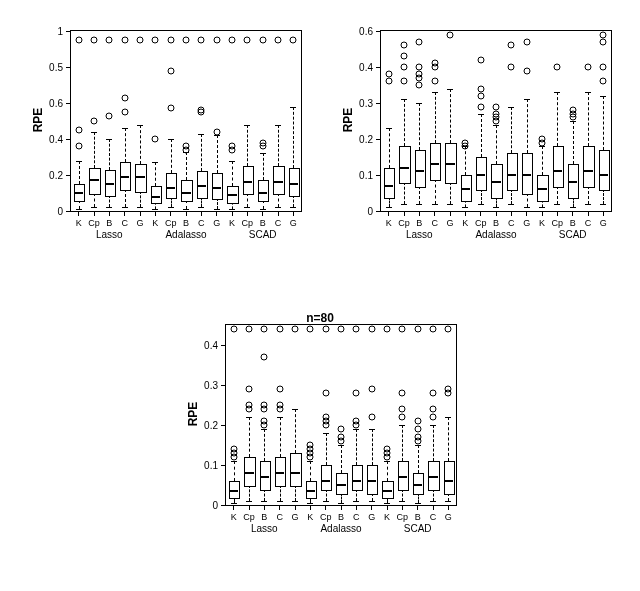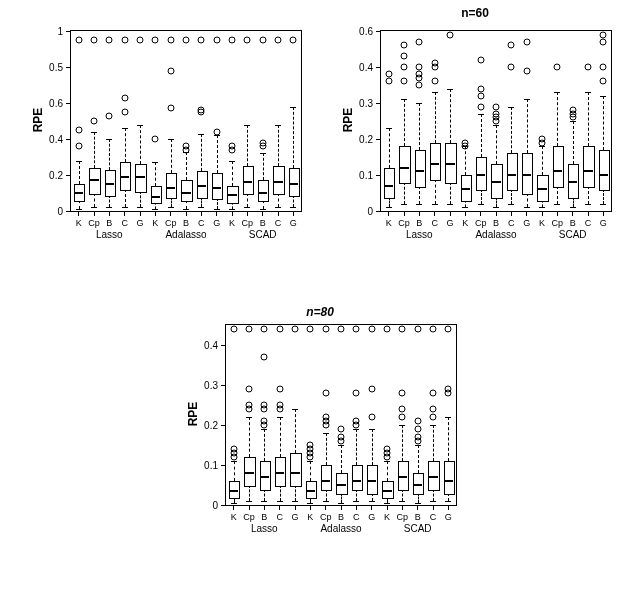--- a/index.html
+++ b/index.html
@@ -234,21 +234,20 @@
           <div class="xtick" style="left: 214.333px; width: 16px;">
             <div class="tline"></div>
             <div class="lab">G</div>
           </div>
           <div class="grp" style="left: 38.3333px;">Lasso</div>
           <div class="grp" style="left: 115px;">Adalasso</div>
           <div class="grp" style="left: 191.667px;">SCAD</div>
         </div>
       </div>
       <div class="panel" style="left: 330px; top: 6px; width: 290px; height: 260px;">
-        <div class="title" style="top: 0px;">n=60</div>
         <div class="ylab" style="top: 114px; left: 18px;">RPE</div>
         <div class="plot" style="left: 50px; top: 24px; width: 230px; height: 180px;">
           <div class="ytick" style="top: 174px; height: 12px;">
             <span>0</span>
             <div class="tline"></div>
           </div>
           <div class="ytick" style="top: 138px; height: 12px;">
             <span>0.1</span>
             <div class="tline"></div>
           </div>
@@ -457,21 +456,21 @@
           <div class="xtick" style="left: 214.333px; width: 16px;">
             <div class="tline"></div>
             <div class="lab">G</div>
           </div>
           <div class="grp" style="left: 38.3333px;">Lasso</div>
           <div class="grp" style="left: 115px;">Adalasso</div>
           <div class="grp" style="left: 191.667px;">SCAD</div>
         </div>
       </div>
       <div class="panel" style="left: 175px; top: 300px; width: 290px; height: 260px;">
-        <div class="title" style="top: 5px; font-style: italic;">n=80</div>
+        <div class="title" style="top: 11px;">n=80</div>
         <div class="ylab" style="top: 114px; left: 18px;">RPE</div>
         <div class="plot" style="left: 50px; top: 24px; width: 230px; height: 180px;">
           <div class="ytick" style="top: 174px; height: 12px;">
             <span>0</span>
             <div class="tline"></div>
           </div>
           <div class="ytick" style="top: 134px; height: 12px;">
             <span>0.1</span>
             <div class="tline"></div>
           </div>

